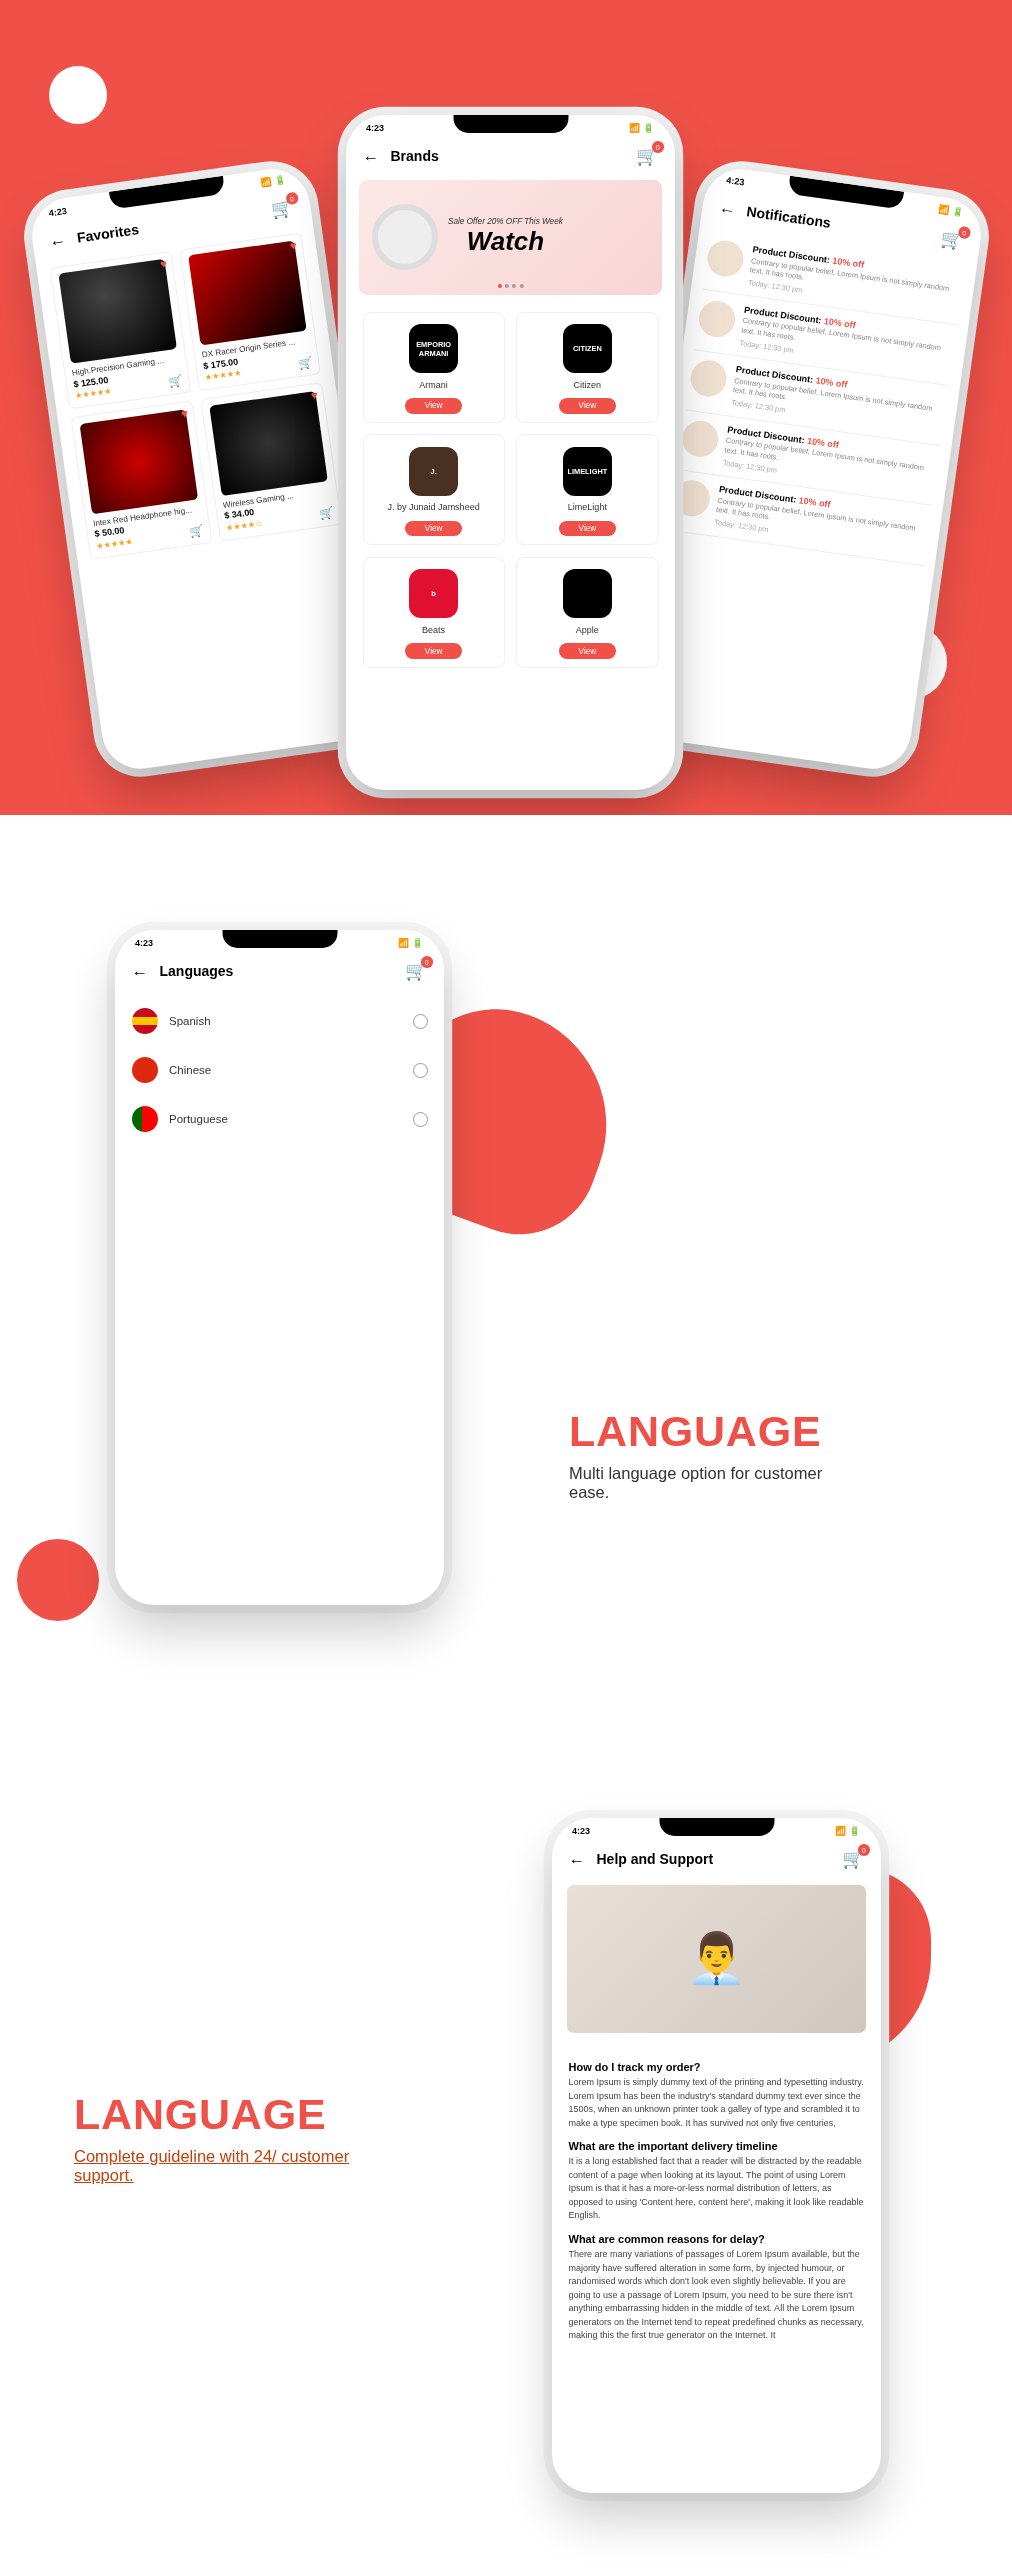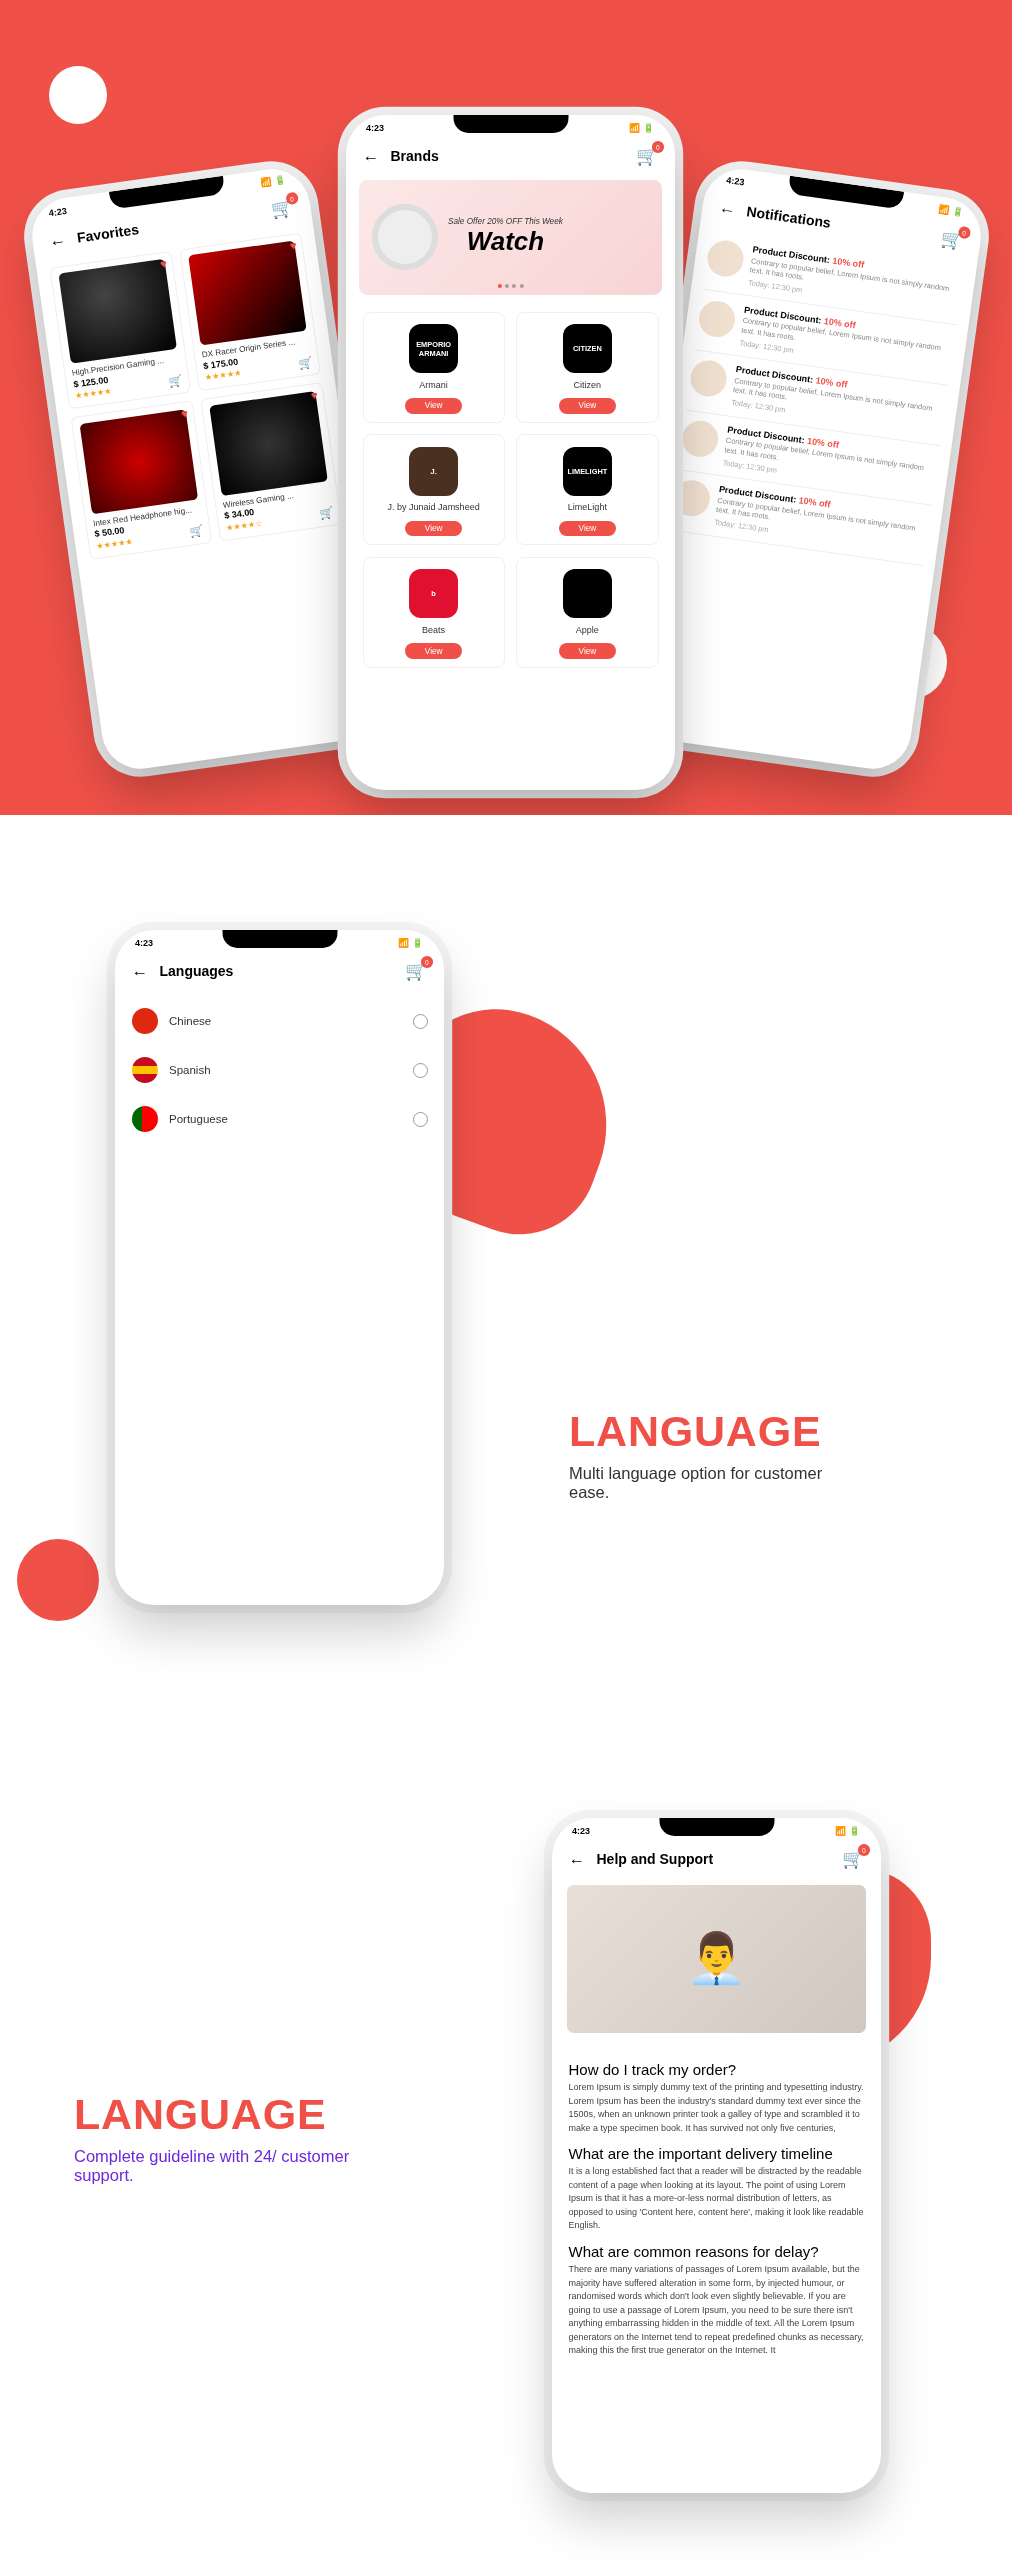--- a/index.html
+++ b/index.html
@@ -83,24 +83,24 @@
 .lang-headline { position: absolute; right: 148px; top: 592px; }
 .lang-headline h2 { color: #ef5148; font-size: 43px; font-weight: 800; letter-spacing: 0.8px; }
 .lang-headline p { color: #333; font-size: 16.5px; margin-top: 8.2px; max-width: 296px; }
 
 
 .section-support { position: relative; height: 839px; padding-top: 99px; }
 .blob3 { position: absolute; width: 197px; height: 197px; background: #ef5148; border-radius: 50% 40% 60% 50%; top: 132px; right: 82px; }
 .phone-support { width: 329px; height: 675px; right: 132px; top: 82px; position: absolute; background: #fff; border-radius: 39px; box-shadow: 0 25px 49px rgba(0,0,0,0.2), 0 0 0 8.2px #f5f5f5; overflow: hidden; z-index: 2; }
 .support-headline { position: absolute; left: 74px; top: 354px; }
 .support-headline h2 { color: #ef5148; font-size: 43px; font-weight: 800; letter-spacing: 0.8px; }
-.support-headline p { color: #6d28d9; font-size: 16.5px; margin-top: 8.2px; max-width: 313px; }
+.support-headline p { color: #c2410c; font-size: 16.5px; margin-top: 8.2px; max-width: 313px; text-decoration: underline; }
 .support-img { margin: 8.2px 15px; height: 148px; background: linear-gradient(135deg, #e8e0d8, #d0c8c0); border-radius: 6.6px; display: flex; align-items: center; justify-content: center; font-size: 49px; }
 .faq-body { padding: 10px 16.5px; overflow: hidden; }
-.faq-q { font-size: 15px; font-weight: 400; color: #000; margin-top: 10px; margin-bottom: 3.3px; }
+.faq-q { font-size: 11px; font-weight: 700; color: #000; margin-top: 10px; margin-bottom: 3.3px; }
 .faq-a { font-size: 9px; color: #444; line-height: 1.5; }
 
 .img-mouse { background: radial-gradient(circle at 40% 30%, #444, #000); }
 .img-chair { background: linear-gradient(135deg, #c00, #000); }
 .img-headphone { background: radial-gradient(circle, #c00, #400); }
 .img-controller { background: radial-gradient(circle, #333, #000); }
 </style>
 </head>
 <body>
 
@@ -302,29 +302,29 @@
     <div class="app-header">
       <div class="app-header-left">
         <span class="back-arrow">←</span>
         <span class="page-title">Languages</span>
       </div>
       <div class="cart-icon">🛒<span class="cart-badge">0</span></div>
     </div>
     <div class="lang-list" id="lang-list">
     <div class="lang-item">
       <div class="lang-left">
+        <div class="flag flag-es"></div>
+        <span class="lang-name">Spanish</span>
+      </div>
+      <div class="radio "></div>
+    </div>
+    <div class="lang-item">
+      <div class="lang-left">
         <div class="flag flag-cn"></div>
         <span class="lang-name">Chinese</span>
-      </div>
-      <div class="radio "></div>
-    </div>
-    <div class="lang-item">
-      <div class="lang-left">
-        <div class="flag flag-es"></div>
-        <span class="lang-name">Spanish</span>
       </div>
       <div class="radio "></div>
     </div>
     <div class="lang-item">
       <div class="lang-left">
         <div class="flag flag-pt"></div>
         <span class="lang-name">Portuguese</span>
       </div>
       <div class="radio "></div>
     </div>

